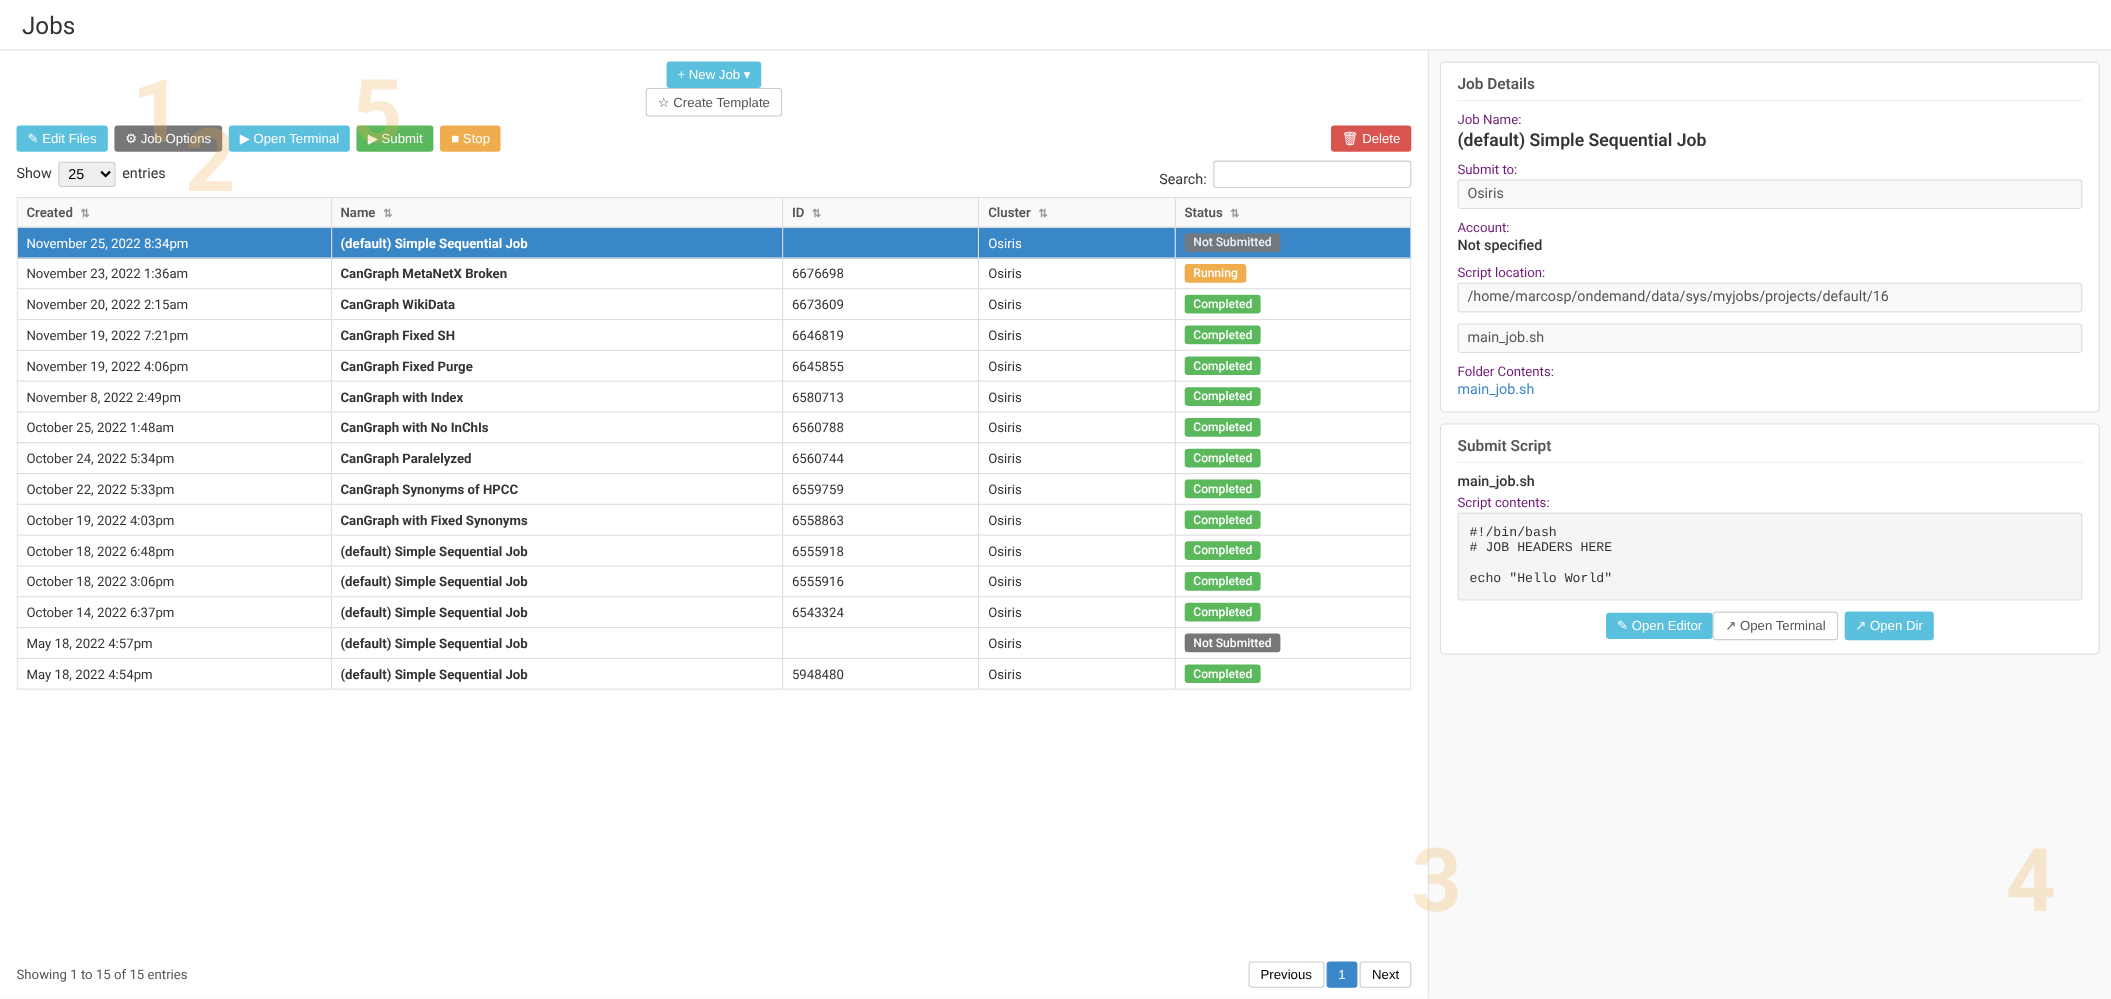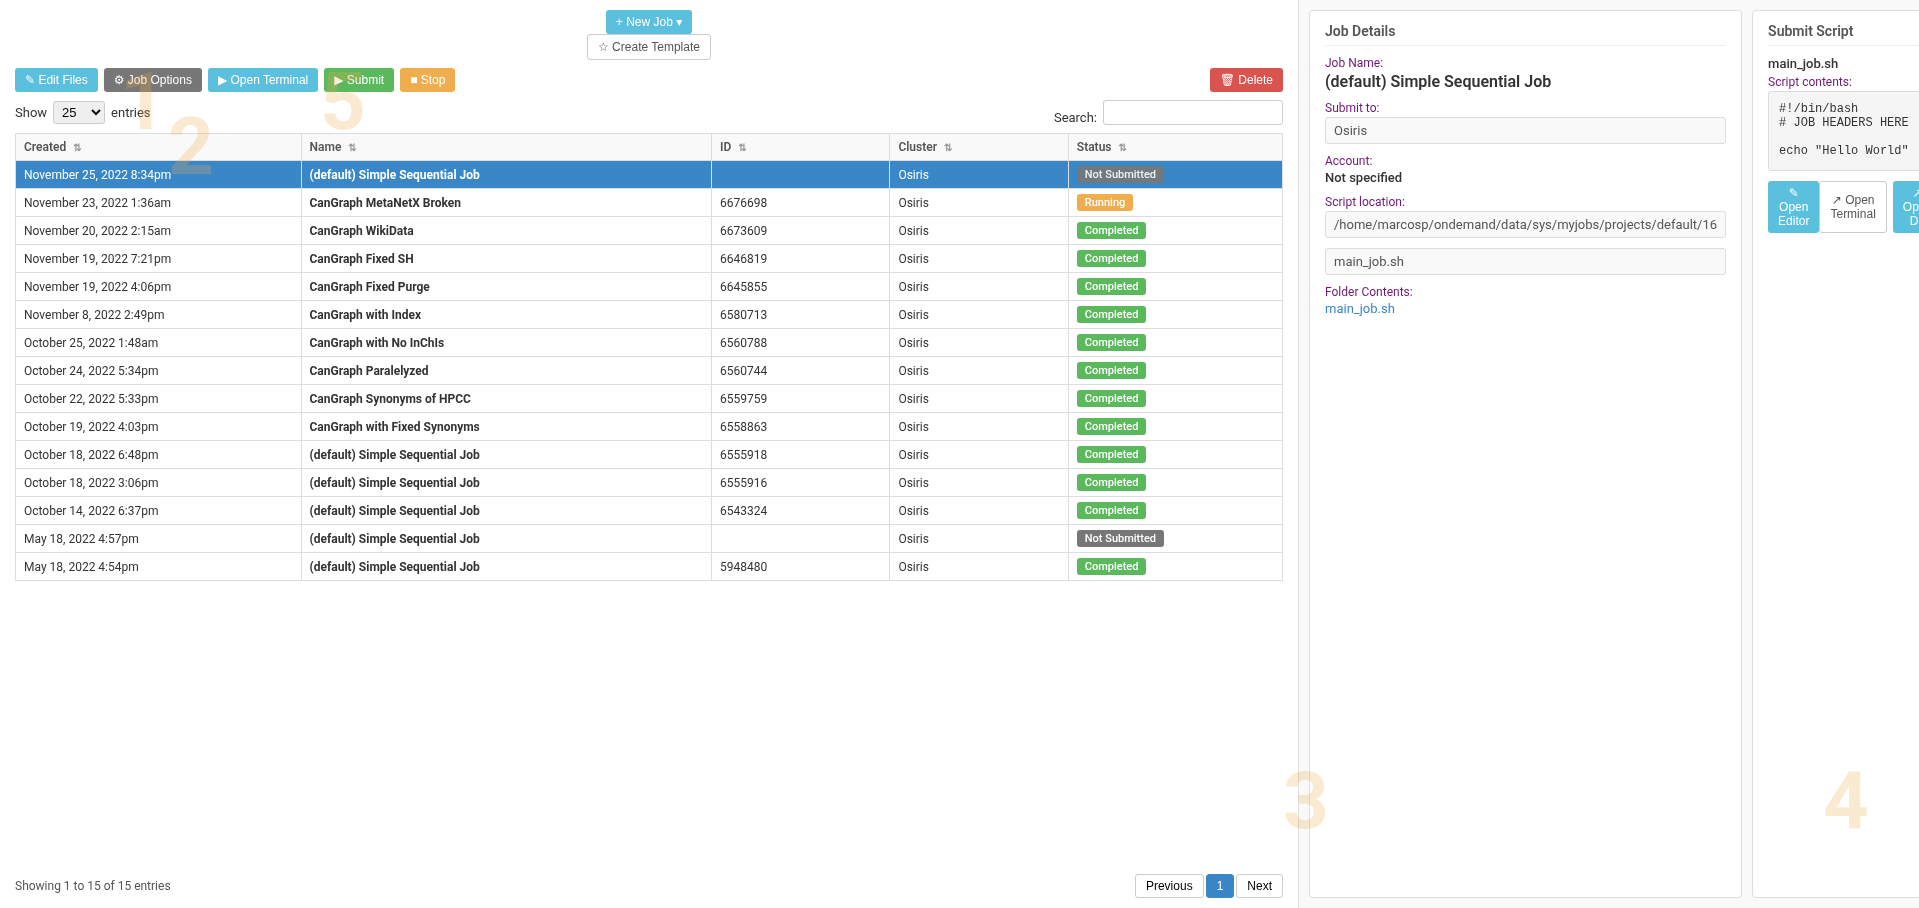--- a/index.html
+++ b/index.html
@@ -47,21 +47,21 @@
     .status-completed { background: #5cb85c; }
     
     .selected-row td { background: #3a87c8 !important; color: #fff !important; }
     .selected-row .status-badge { opacity: 0.9; }
     
     .table-footer { display: flex; justify-content: space-between; align-items: center; margin-top: 8px; font-size: 12px; color: #555; }
     .pagination { display: flex; gap: 2px; align-items: center; }
     .page-btn { padding: 4px 10px; border: 1px solid #ccc; background: #fff; cursor: pointer; border-radius: 3px; font-size: 12px; }
     .page-btn.active { background: #3a87c8; color: #fff; border-color: #3a87c8; }
     
-    .right-panel { width: 620px; display: flex; flex-direction: row; background: #f9f9f9; overflow-y: auto; padding: 10px; gap: 10px; }
+    .right-panel { width: 620px; display: flex; flex-direction: column; background: #f9f9f9; overflow-y: auto; padding: 10px; gap: 10px; }
     
     .panel-card { background: #fff; border: 1px solid #ddd; border-radius: 4px; padding: 12px 15px; }
     .panel-card h3 { font-size: 14px; font-weight: 600; color: #555; margin-bottom: 10px; border-bottom: 1px solid #eee; padding-bottom: 6px; }
     
     .field-label { font-size: 12px; color: #701a75; margin-bottom: 2px; }
     .field-value { font-size: 13px; font-weight: 500; color: #333; margin-bottom: 10px; }
     .field-value.large { font-size: 16px; font-weight: 600; }
     
     .field-input { width: 100%; padding: 5px 8px; border: 1px solid #ddd; border-radius: 3px; background: #f9f9f9; font-size: 13px; color: #555; margin-bottom: 10px; }
     
@@ -105,20 +105,23 @@
 <body>
 
 <div class="page-wrapper" style="position:relative;">
 
   <span class="watermark-num num-1">1</span>
   <span class="watermark-num num-2">2</span>
   <span class="watermark-num num-3">3</span>
   <span class="watermark-num num-4">4</span>
   <span class="watermark-num num-5">5</span>
 
+  <div class="page-header">
+    <h1 class="page-title">Jobs</h1>
+  </div>
 
   <div class="main-content">
 
     <div class="left-panel">
       <div class="toolbar-top">
         <button class="btn btn-new-job">+ New Job ▾</button>
         <button class="btn btn-create-template">☆ Create Template</button>
       </div>
 
       <div class="toolbar-row2">

